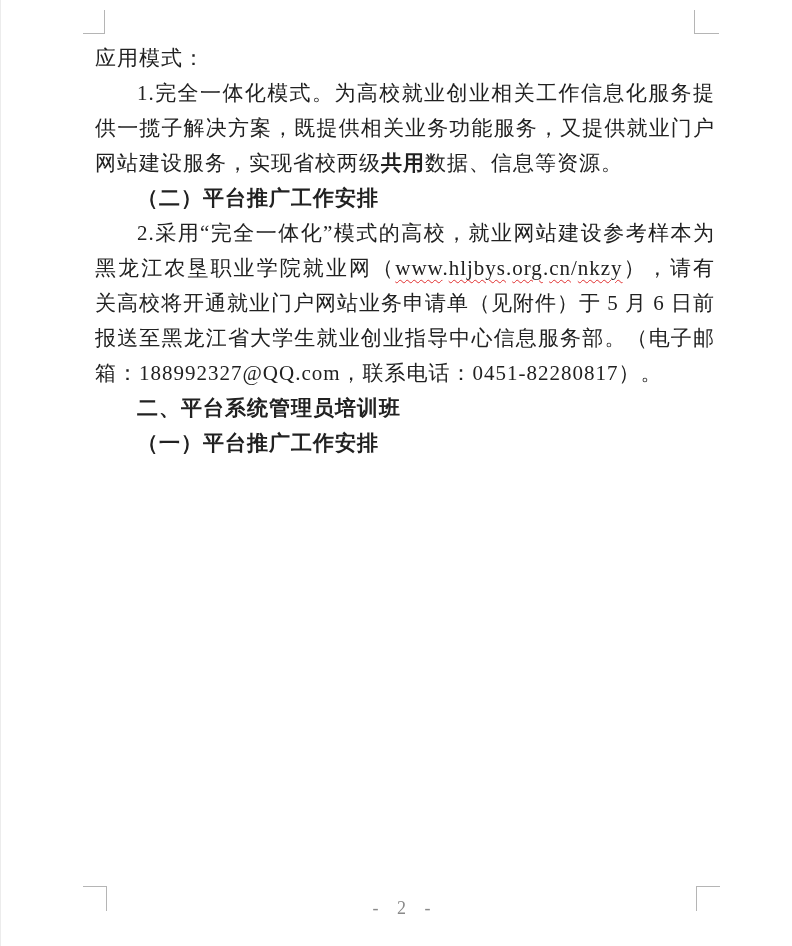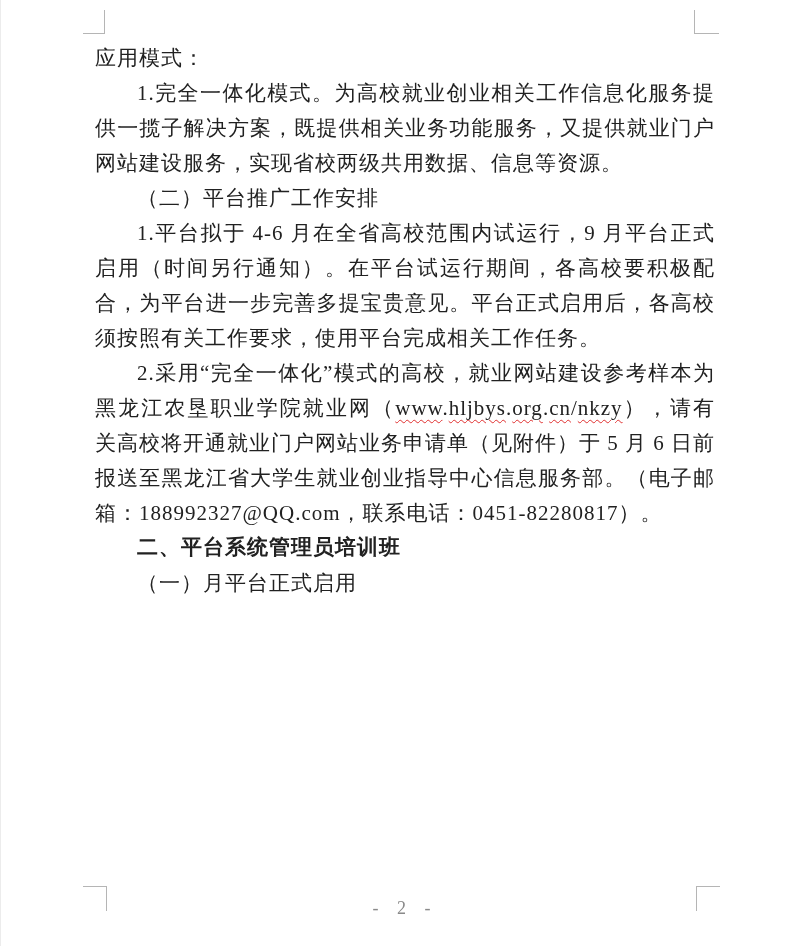--- a/index.html
+++ b/index.html
@@ -25,26 +25,26 @@
     top: 41px;
     width: 620px;
     font-size: 21px;
     line-height: 35px;
     letter-spacing: 1px;
     color: #212121;
     text-align: justify;
   }
   .doc-body p.para { margin: 0; }
   .para.indent { text-indent: 2em; }
-  .heading-kai { font-weight: normal; }
+  .heading-kai { font-weight: bold; }
   .heading-hei {
     font-weight: bold;
-    font-family: Liberation Mono, monospace;
+    font-family: Liberation Serif, serif;
   }
-  .seg-bold { font-weight: normal; }
+  .seg-bold { font-weight: bold; }
   .seg-wavy {
     text-decoration-line: underline;
     text-decoration-style: wavy;
     text-decoration-color: #e03030;
     text-decoration-thickness: 1px;
     text-underline-offset: 4px;
   }
   .page-footer {
     position: absolute;
     left: 94px;
@@ -62,20 +62,19 @@
 <div class="page">
   <div class="crop crop-tl"></div>
   <div class="crop crop-tr"></div>
   <div class="crop crop-bl"></div>
   <div class="crop crop-br"></div>
 
   <div class="doc-body">
       <p class="para plain"><span>应用模式：</span></p>
       <p class="para plain indent"><span>1.完全一体化模式。为高校就业创业相关工作信息化服务提供一揽子解决方案，既提供相关业务功能服务，又提供就业门户网站建设服务，实现省校两级</span><span class="seg-bold">共用</span><span>数据、信息等资源。</span></p>
       <p class="para heading-kai indent"><span>（二）平台推广工作安排</span></p>
-      <p class="para plain indent"><span>1.平台拟于 4-6 月在全省高校范围内试运行，9 月平台正式启用（时间另行通知）。在平台试运行期间，各高校要积极配合，为平台进一步完善多提宝贵意见。平台正式启用后，各高校须按照有关工作要求，使用平台完成相关工作任务。</span></p>
       <p class="para plain indent"><span>2.采用“完全一体化”模式的高校，就业网站建设参考样本为黑龙江农垦职业学院就业网（</span><span class="seg-wavy">www</span><span>.</span><span class="seg-wavy">hljbys</span><span>.</span><span class="seg-wavy">org</span><span>.</span><span class="seg-wavy">cn</span><span>/</span><span class="seg-wavy">nkzy</span><span>），请有关高校将开通就业门户网站业务申请单（见附件）于 5 月 6 日前报送至黑龙江省大学生就业创业指导中心信息服务部。（电子邮箱：188992327@QQ.com，联系电话：0451-82280817）。</span></p>
       <p class="para heading-hei indent"><span>二、平台系统管理员培训班</span></p>
-      <p class="para heading-kai indent"><span>（一）月平台正式启用</span></p>
+      <p class="para heading-kai indent"><span>（一）平台推广工作安排</span></p>
     </div>
 
   <div class="page-footer">- 2 -</div>
 </div>
 
 </body></html>

